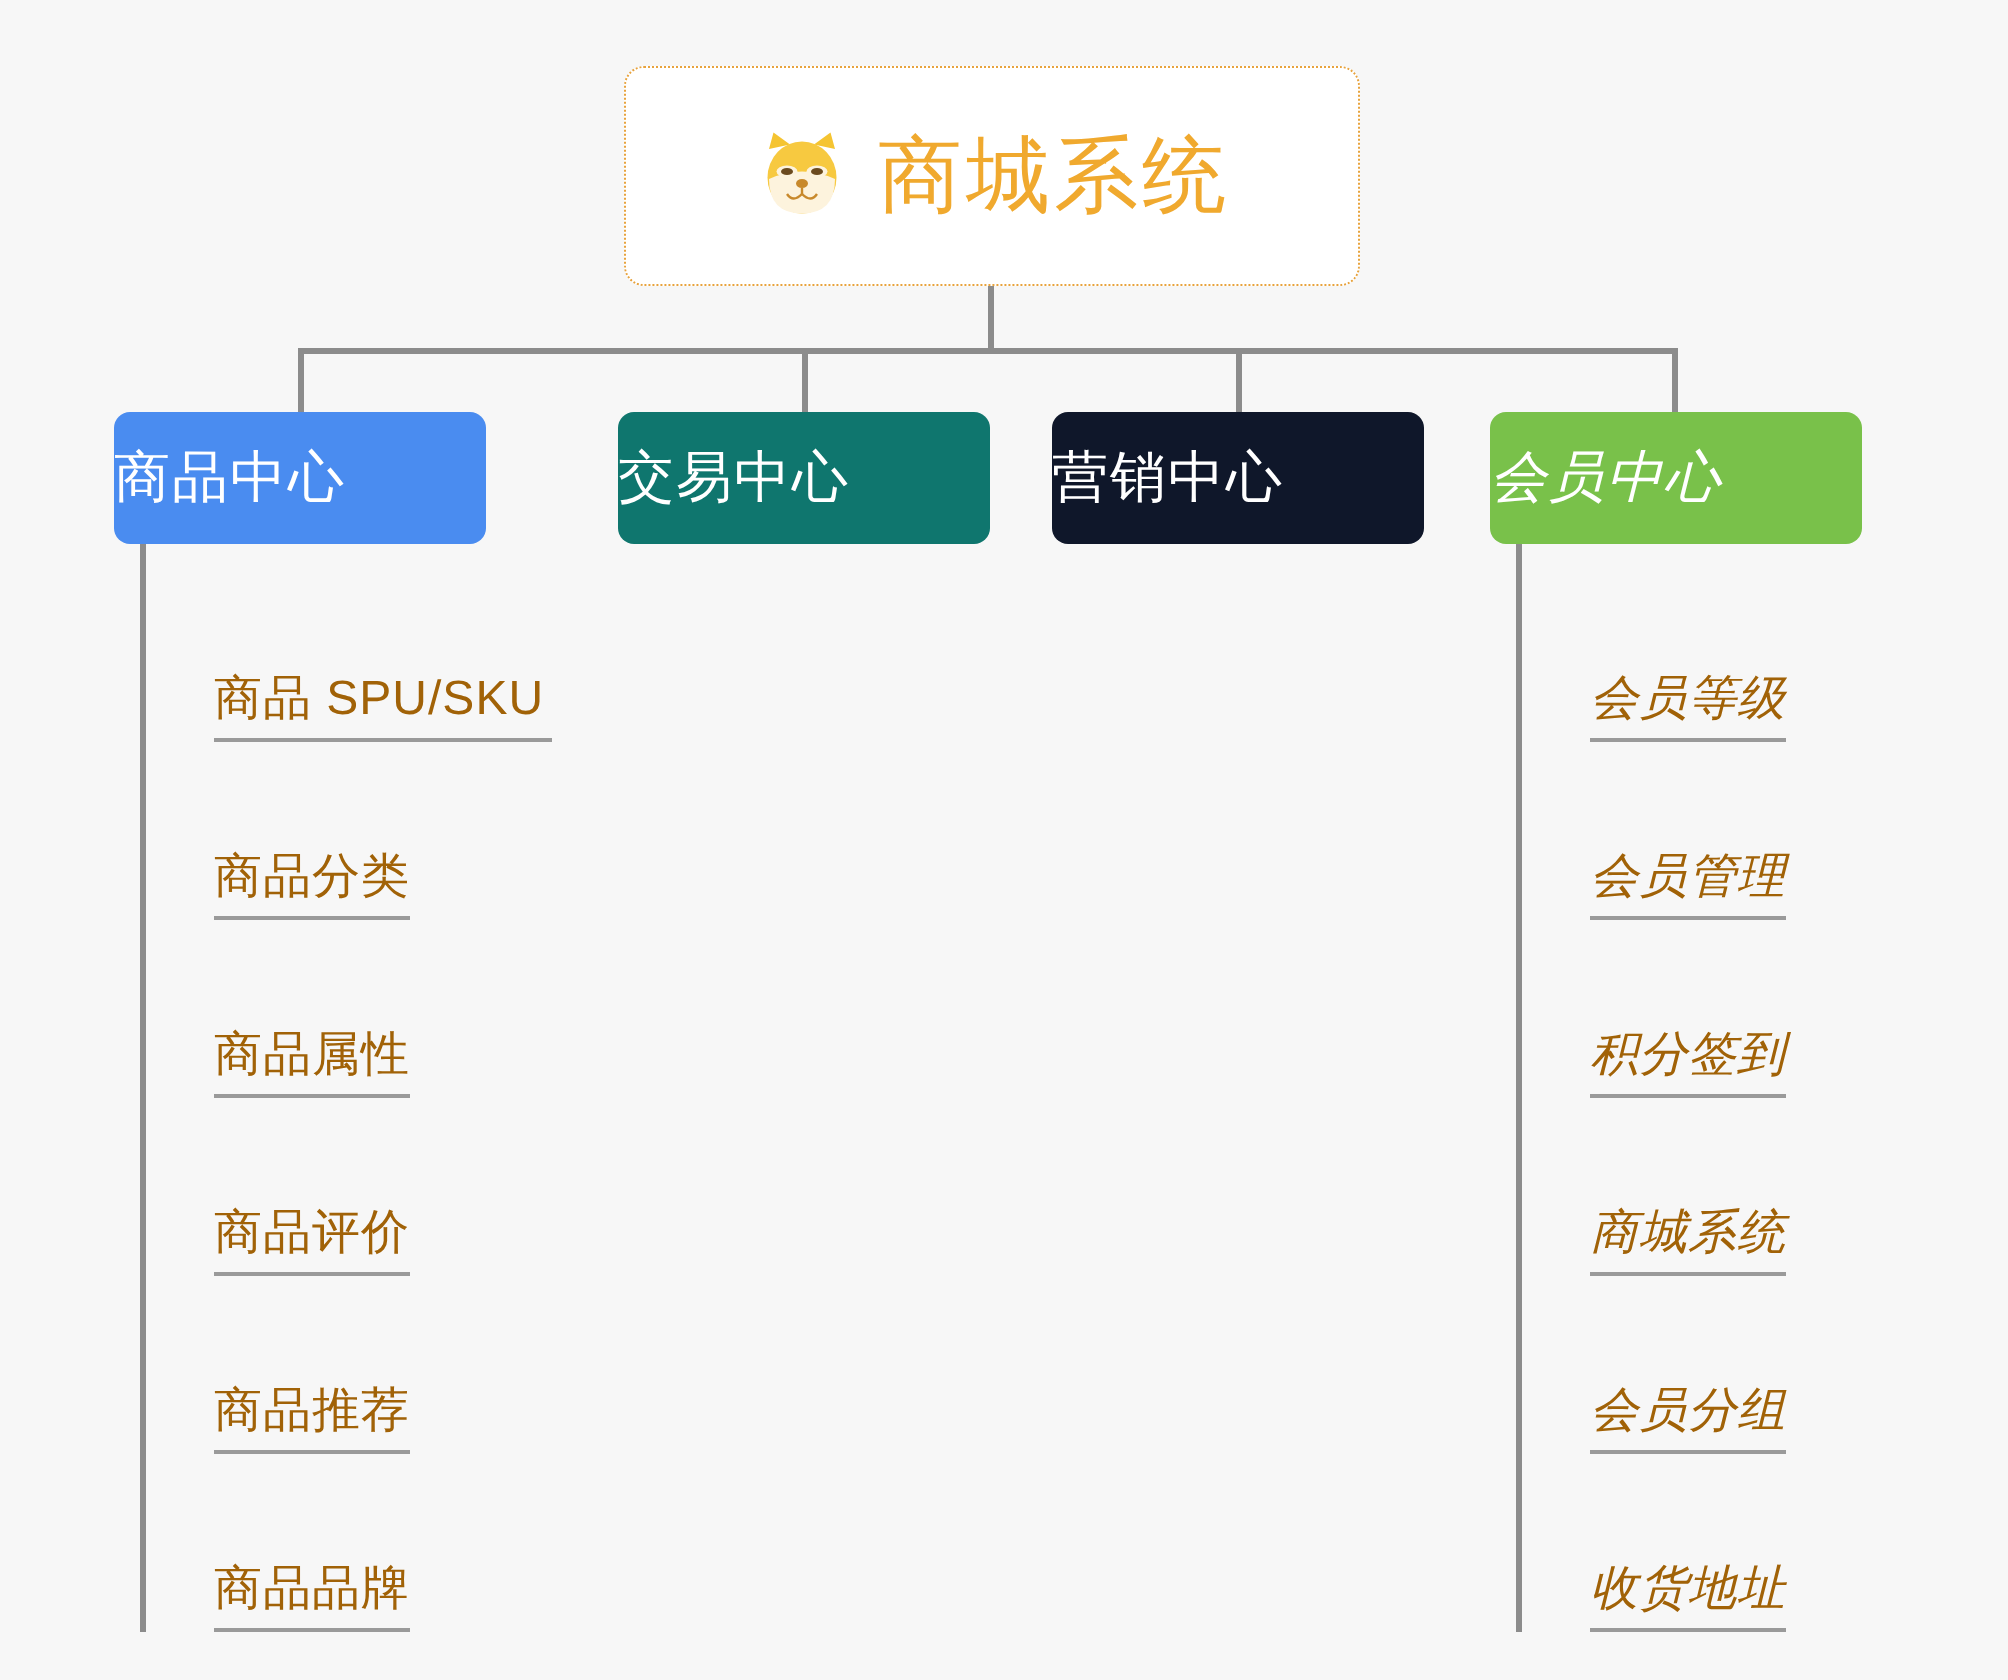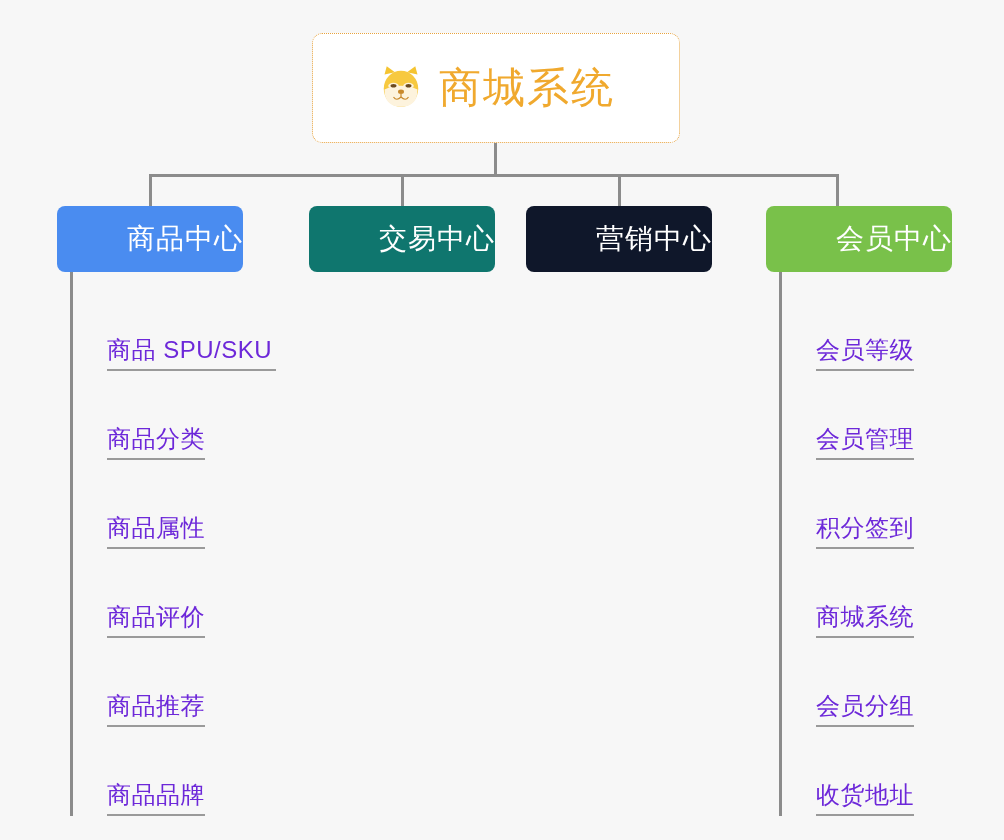--- a/index.html
+++ b/index.html
@@ -77,28 +77,28 @@
   .conn-drop.d4 { left: 836px; }
 
   
   .column {
     position: absolute;
     top: 206px;
   }
   .column.c1 { left: 57px;  width: 250px; }
   .column.c2 { left: 309px; width: 210px; }
   .column.c3 { left: 526px; width: 210px; }
-  .column.c4 { left: 766px; width: 210px; }
+  .column.c4 { left: 745px; width: 210px; font-style: italic; }
 
   .cat-box {
     height: 66px;
     border-radius: 8px;
     display: flex;
     align-items: center;
-    justify-content: flex-end;
+    justify-content: flex-start;
     box-sizing: border-box;
   }
   .column.c1 .cat-box { width: 186px; background: #4a8cf0; }
   .column.c2 .cat-box { width: 186px; background: #0f766e; }
   .column.c3 .cat-box { width: 186px; background: #0f172a; }
   .column.c4 .cat-box { width: 186px; background: #79c14a; }
 
   .cat-label {
     font-size: 28px;
     color: #ffffff;
@@ -120,21 +120,21 @@
     display: flex;
     align-items: flex-end;
     box-sizing: border-box;
   }
   .item-label {
     display: inline-block;
     margin-left: 34px;
     padding-bottom: 6px;
     border-bottom: 2px solid #9a9a9a;
     font-size: 24px;
-    color: #6d28d9;
+    color: #a16207;
     line-height: 1.1;
     white-space: nowrap;
     letter-spacing: 0.5px;
   }
   .item-label.wide { padding-right: 4px; }
 </style>
 </head>
 <body>
 
 <div id="mindmap">

